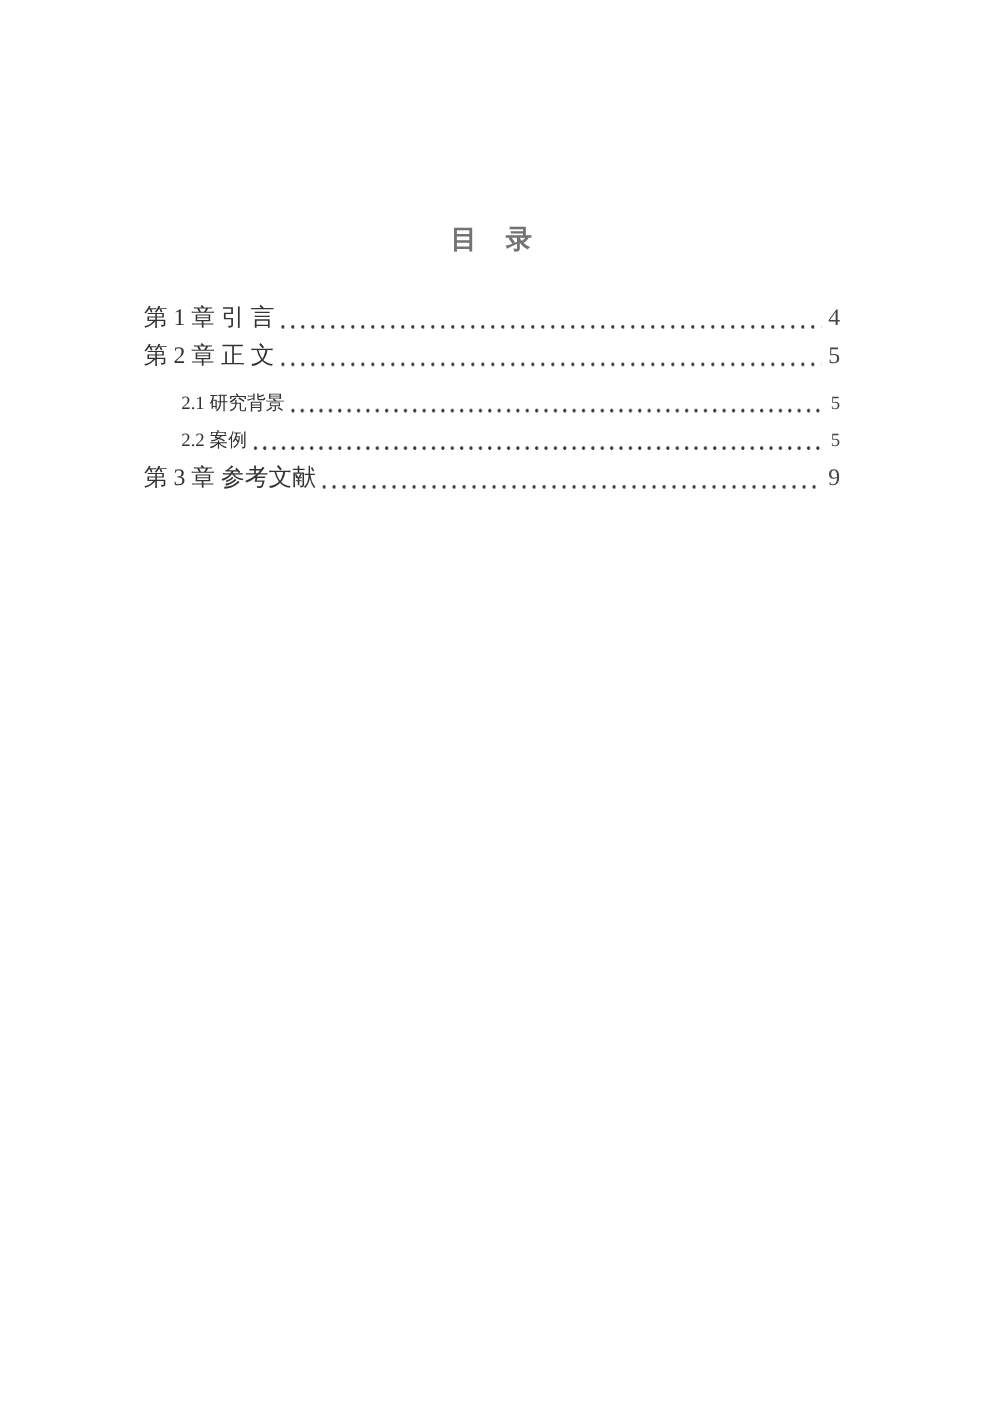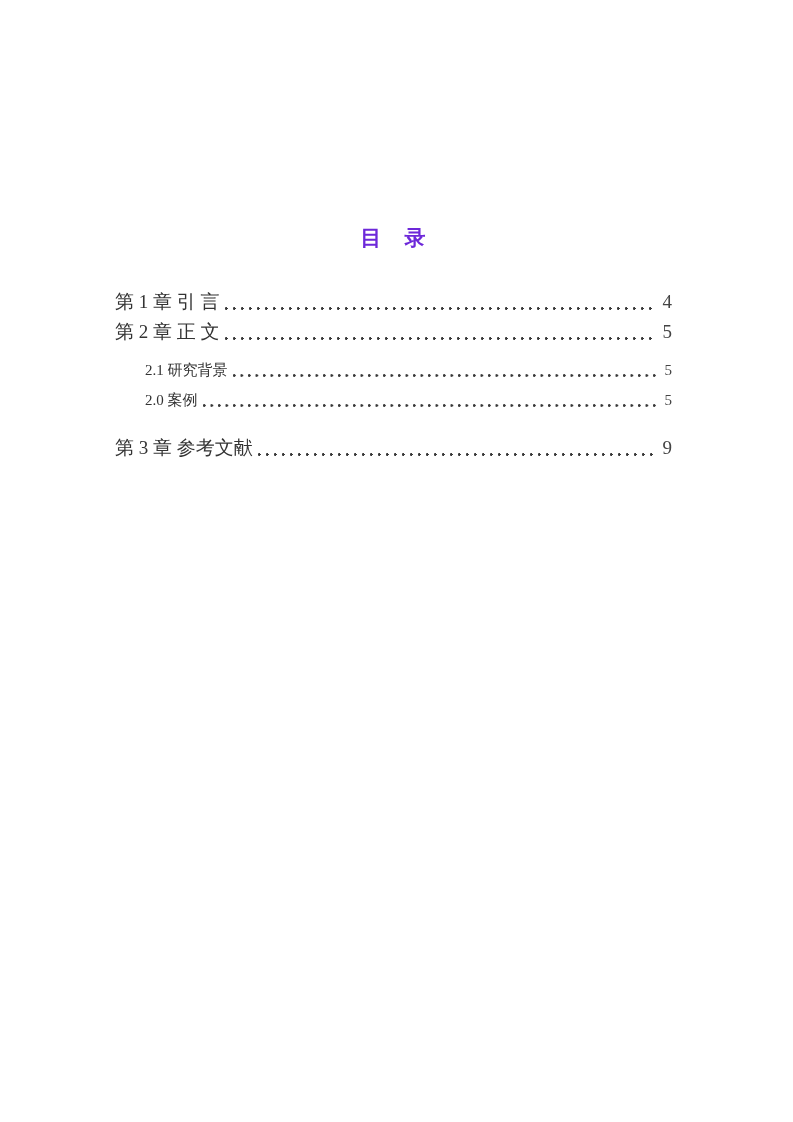--- a/index.html
+++ b/index.html
@@ -16,23 +16,22 @@
     color: #333333;
     box-sizing: border-box;
     padding: 178px 121px 0 115px;
     overflow: hidden;
   }
   .toc-title {
     text-align: center;
     font-size: 21px;
     line-height: 26px;
     font-weight: bold;
-    color: #6d28d9;
+    color: #737373;
     letter-spacing: 1px;
-    margin-top: 47px;
   }
   .toc-list {
     margin-top: 40px;
   }
   .toc-row {
     display: flex;
     align-items: flex-end;
     cursor: pointer;
   }
   .toc-row.level-1 {
@@ -41,21 +40,21 @@
   }
   .toc-row.level-2 {
     font-size: 15px;
     line-height: 18px;
     margin-left: 30px;
   }
   .row-2 { margin-top: 8px; }
   .row-3 { margin-top: 18px; }
   .row-4 { margin-top: 12px; }
   .row-5 { margin-top: 12px; }
-  .row-6 { margin-top: 28px; }
+  .row-6 { margin-top: 10px; }
   .toc-label {
     white-space: nowrap;
     color: #333333;
   }
   .toc-dots {
     flex: 1 1 auto;
     height: 3px;
     margin: 0 6px 3px 5px;
     background-image: radial-gradient(circle at 1.3px 1.5px, #3a3a3a 1.2px, rgba(0,0,0,0) 1.5px);
     background-size: 8px 3px;
@@ -92,21 +91,21 @@
       <span class="toc-page">5</span>
     </div>
 
     <div class="toc-row level-2 row-3">
       <span class="toc-label">2.1 研究背景</span>
       <span class="toc-dots"></span>
       <span class="toc-page">5</span>
     </div>
 
     <div class="toc-row level-2 row-4">
-      <span class="toc-label">2.0 案例</span>
+      <span class="toc-label">2.2 案例</span>
       <span class="toc-dots"></span>
       <span class="toc-page">5</span>
     </div>
 
 
     <div class="toc-row level-1 row-6">
       <span class="toc-label">第 3 章 参考文献</span>
       <span class="toc-dots"></span>
       <span class="toc-page">9</span>
     </div>

